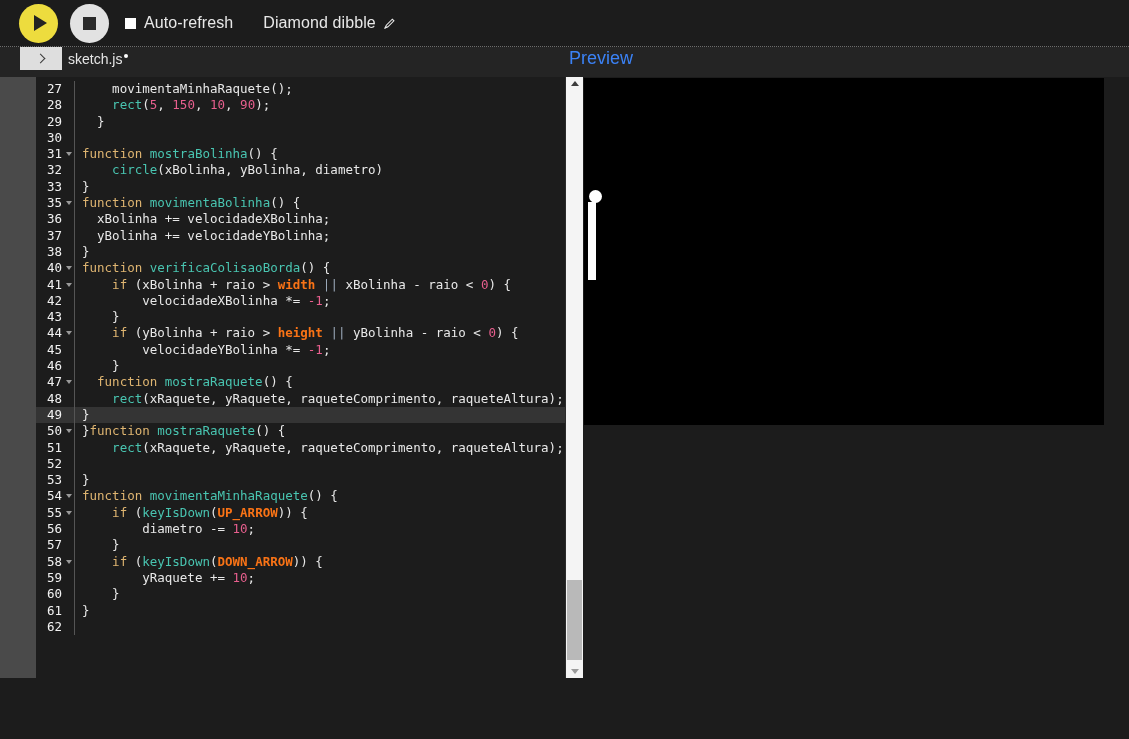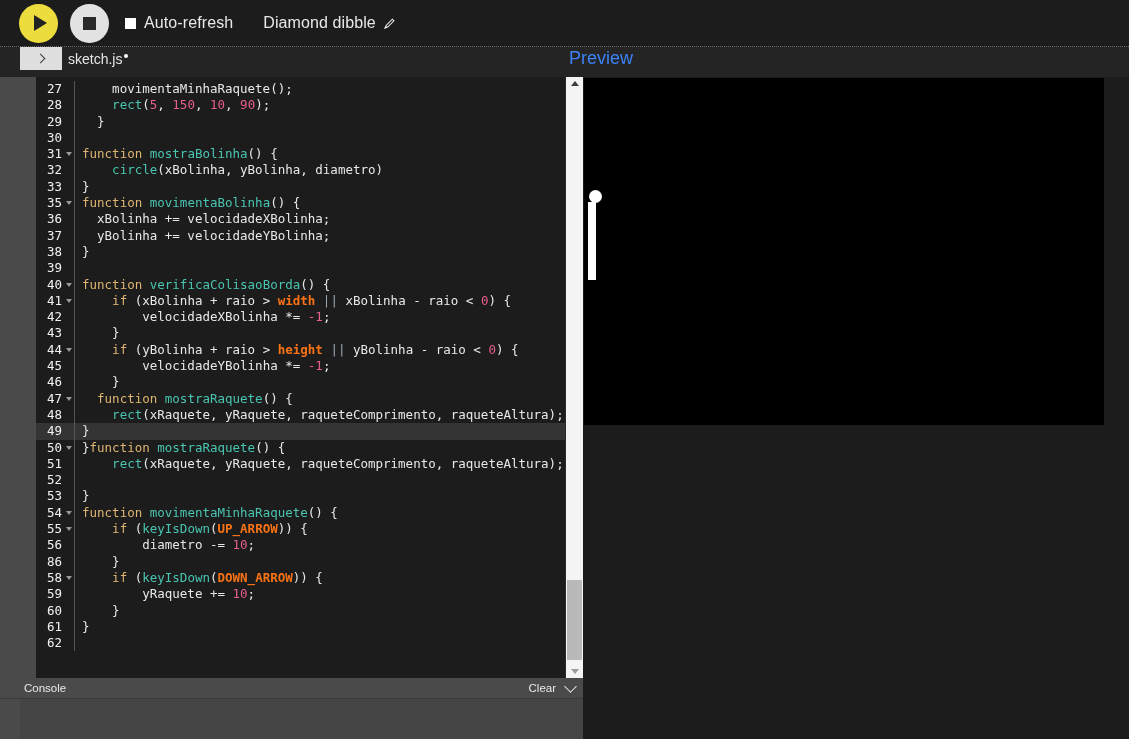--- a/index.html
+++ b/index.html
@@ -393,67 +393,56 @@
           <div class="row"><span class="ln">28</span><span class="fold"></span><span class="gbar"></span><span class="code"><span class="t-pl">    </span><span class="t-fn">rect</span><span class="t-pl">(</span><span class="t-num">5</span><span class="t-pl">, </span><span class="t-num">150</span><span class="t-pl">, </span><span class="t-num">10</span><span class="t-pl">, </span><span class="t-num">90</span><span class="t-pl">);</span></span></div>
           <div class="row"><span class="ln">29</span><span class="fold"></span><span class="gbar"></span><span class="code"><span class="t-pl">  }</span></span></div>
           <div class="row"><span class="ln">30</span><span class="fold"></span><span class="gbar"></span><span class="code"><span class="t-pl"></span></span></div>
           <div class="row"><span class="ln">31</span><span class="fold has"></span><span class="gbar"></span><span class="code"><span class="t-kw">function</span><span class="t-pl"> </span><span class="t-fn">mostraBolinha</span><span class="t-pl">() {</span></span></div>
           <div class="row"><span class="ln">32</span><span class="fold"></span><span class="gbar"></span><span class="code"><span class="t-pl">    </span><span class="t-fn">circle</span><span class="t-pl">(xBolinha, yBolinha, diametro)</span></span></div>
           <div class="row"><span class="ln">33</span><span class="fold"></span><span class="gbar"></span><span class="code"><span class="t-pl">}</span></span></div>
           <div class="row"><span class="ln">35</span><span class="fold has"></span><span class="gbar"></span><span class="code"><span class="t-kw">function</span><span class="t-pl"> </span><span class="t-fn">movimentaBolinha</span><span class="t-pl">() {</span></span></div>
           <div class="row"><span class="ln">36</span><span class="fold"></span><span class="gbar"></span><span class="code"><span class="t-pl">  xBolinha += velocidadeXBolinha;</span></span></div>
           <div class="row"><span class="ln">37</span><span class="fold"></span><span class="gbar"></span><span class="code"><span class="t-pl">  yBolinha += velocidadeYBolinha;</span></span></div>
           <div class="row"><span class="ln">38</span><span class="fold"></span><span class="gbar"></span><span class="code"><span class="t-pl">}</span></span></div>
-          <div class="row"><span class="ln">39</span><span class="fold"></span><span class="gbar"></span><span class="code"><span class="t-pl"></span></span></div>
           <div class="row"><span class="ln">40</span><span class="fold has"></span><span class="gbar"></span><span class="code"><span class="t-kw">function</span><span class="t-pl"> </span><span class="t-fn">verificaColisaoBorda</span><span class="t-pl">() {</span></span></div>
           <div class="row"><span class="ln">41</span><span class="fold has"></span><span class="gbar"></span><span class="code"><span class="t-pl">    </span><span class="t-kw">if</span><span class="t-pl"> (xBolinha + raio &gt; </span><span class="t-glob">width</span><span class="t-pl"> </span><span class="t-op">||</span><span class="t-pl"> xBolinha - raio &lt; </span><span class="t-num">0</span><span class="t-pl">) {</span></span></div>
           <div class="row"><span class="ln">42</span><span class="fold"></span><span class="gbar"></span><span class="code"><span class="t-pl">        velocidadeXBolinha </span><span class="t-pl">*=</span><span class="t-pl"> </span><span class="t-num">-1</span><span class="t-pl">;</span></span></div>
           <div class="row"><span class="ln">43</span><span class="fold"></span><span class="gbar"></span><span class="code"><span class="t-pl">    }</span></span></div>
           <div class="row"><span class="ln">44</span><span class="fold has"></span><span class="gbar"></span><span class="code"><span class="t-pl">    </span><span class="t-kw">if</span><span class="t-pl"> (yBolinha + raio &gt; </span><span class="t-glob">height</span><span class="t-pl"> </span><span class="t-op">||</span><span class="t-pl"> yBolinha - raio &lt; </span><span class="t-num">0</span><span class="t-pl">) {</span></span></div>
           <div class="row"><span class="ln">45</span><span class="fold"></span><span class="gbar"></span><span class="code"><span class="t-pl">        velocidadeYBolinha </span><span class="t-pl">*=</span><span class="t-pl"> </span><span class="t-num">-1</span><span class="t-pl">;</span></span></div>
           <div class="row"><span class="ln">46</span><span class="fold"></span><span class="gbar"></span><span class="code"><span class="t-pl">    }</span></span></div>
           <div class="row"><span class="ln">47</span><span class="fold has"></span><span class="gbar"></span><span class="code"><span class="t-pl">  </span><span class="t-kw">function</span><span class="t-pl"> </span><span class="t-fn">mostraRaquete</span><span class="t-pl">() {</span></span></div>
           <div class="row"><span class="ln">48</span><span class="fold"></span><span class="gbar"></span><span class="code"><span class="t-pl">    </span><span class="t-fn">rect</span><span class="t-pl">(xRaquete, yRaquete, raqueteComprimento, raqueteAltura);</span></span></div>
           <div class="row active"><span class="ln">49</span><span class="fold"></span><span class="gbar"></span><span class="code"><span class="t-pl">}</span></span></div>
           <div class="row"><span class="ln">50</span><span class="fold has"></span><span class="gbar"></span><span class="code"><span class="t-pl">}</span><span class="t-kw">function</span><span class="t-pl"> </span><span class="t-fn">mostraRaquete</span><span class="t-pl">() {</span></span></div>
           <div class="row"><span class="ln">51</span><span class="fold"></span><span class="gbar"></span><span class="code"><span class="t-pl">    </span><span class="t-fn">rect</span><span class="t-pl">(xRaquete, yRaquete, raqueteComprimento, raqueteAltura);</span></span></div>
           <div class="row"><span class="ln">52</span><span class="fold"></span><span class="gbar"></span><span class="code"><span class="t-pl"></span></span></div>
           <div class="row"><span class="ln">53</span><span class="fold"></span><span class="gbar"></span><span class="code"><span class="t-pl">}</span></span></div>
           <div class="row"><span class="ln">54</span><span class="fold has"></span><span class="gbar"></span><span class="code"><span class="t-kw">function</span><span class="t-pl"> </span><span class="t-fn">movimentaMinhaRaquete</span><span class="t-pl">() {</span></span></div>
           <div class="row"><span class="ln">55</span><span class="fold has"></span><span class="gbar"></span><span class="code"><span class="t-pl">    </span><span class="t-kw">if</span><span class="t-pl"> (</span><span class="t-fn">keyIsDown</span><span class="t-pl">(</span><span class="t-glob">UP_ARROW</span><span class="t-pl">)) {</span></span></div>
           <div class="row"><span class="ln">56</span><span class="fold"></span><span class="gbar"></span><span class="code"><span class="t-pl">        diametro -= </span><span class="t-num">10</span><span class="t-pl">;</span></span></div>
-          <div class="row"><span class="ln">86</span><span class="fold"></span><span class="gbar"></span><span class="code"><span class="t-pl">    }</span></span></div>
+          <div class="row"><span class="ln">57</span><span class="fold"></span><span class="gbar"></span><span class="code"><span class="t-pl">    }</span></span></div>
           <div class="row"><span class="ln">58</span><span class="fold has"></span><span class="gbar"></span><span class="code"><span class="t-pl">    </span><span class="t-kw">if</span><span class="t-pl"> (</span><span class="t-fn">keyIsDown</span><span class="t-pl">(</span><span class="t-glob">DOWN_ARROW</span><span class="t-pl">)) {</span></span></div>
           <div class="row"><span class="ln">59</span><span class="fold"></span><span class="gbar"></span><span class="code"><span class="t-pl">        yRaquete += </span><span class="t-num">10</span><span class="t-pl">;</span></span></div>
           <div class="row"><span class="ln">60</span><span class="fold"></span><span class="gbar"></span><span class="code"><span class="t-pl">    }</span></span></div>
           <div class="row"><span class="ln">61</span><span class="fold"></span><span class="gbar"></span><span class="code"><span class="t-pl">}</span></span></div>
           <div class="row"><span class="ln">62</span><span class="fold"></span><span class="gbar"></span><span class="code"><span class="t-pl"></span></span></div>
         </div>
     </div>
     <div class="vscroll">
       <div class="vs-arrow up">
         <div class="vs-tri-up"></div>
       </div>
       <div class="vs-thumb"></div>
       <div class="vs-arrow down">
         <div class="vs-tri-down"></div>
       </div>
     </div>
   </div>
 
-  <div class="console-panel">
-    <div class="console-header">
-      <span class="console-title">Console</span>
-      <div class="console-right">
-        <span class="clear-btn">Clear</span>
-        <span class="chev-down"></span>
-      </div>
-    </div>
-    <div class="console-body"></div>
-  </div>
 
   <div class="preview-pane">
     <div class="canvas" id="sketch-canvas" style="background: rgb(0, 0, 0);">
       <div class="ball" id="ball" style="left: 5px; top: 112px; width: 13px; height: 13px; background: rgb(255, 255, 255);"></div>
       <div class="paddle" id="paddle" style="left: 4px; top: 124px; width: 8px; height: 78px; background: rgb(255, 255, 255);"></div>
     </div>
   </div>
 
 </div>
 

